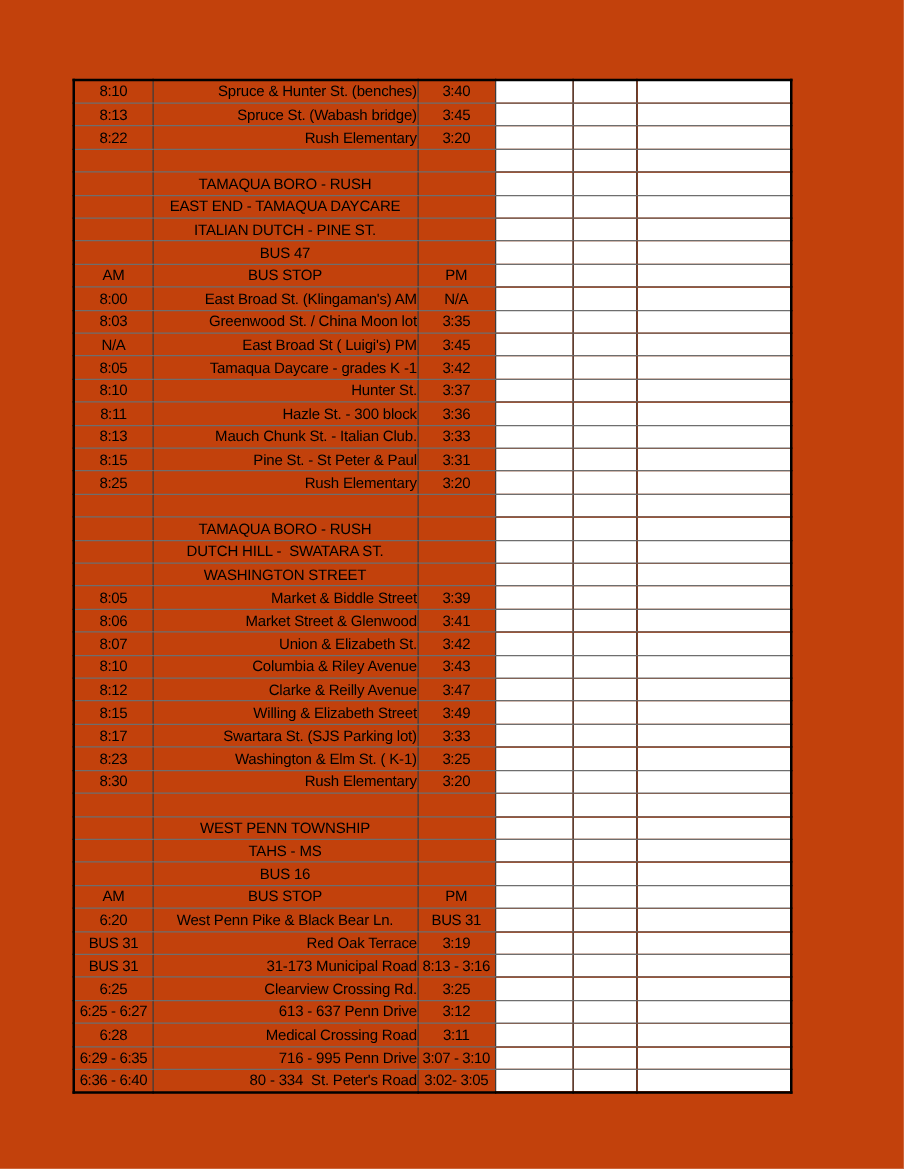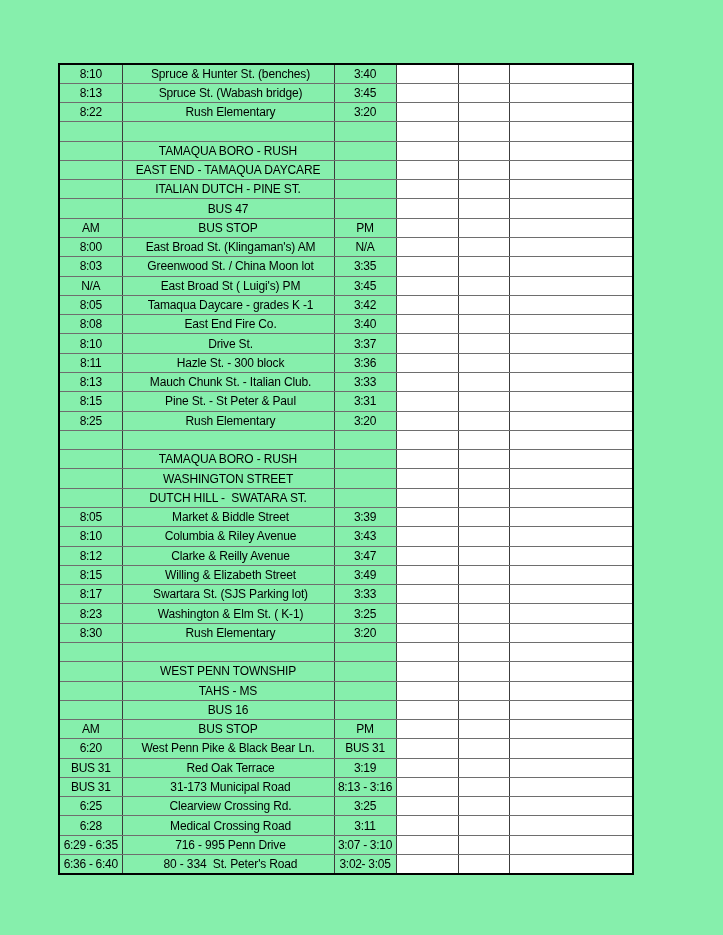--- a/index.html
+++ b/index.html
@@ -4,21 +4,21 @@
 <style>
   html, body { margin: 0; padding: 0; }
   body {
     width: 723px; height: 935px;
     background: #ffffff;
     font-family: "Liberation Sans", sans-serif;
   }
   .page {
     position: relative;
     width: 723px; height: 935px;
-    background: #86efac;
+    background: #c2410c;
     overflow: hidden;
   }
   table.schedule {
     position: absolute;
     left: 58px; top: 63px;
     width: 574px; height: 812px;
     border-collapse: collapse;
     table-layout: fixed;
     border: 2px solid #000000;
   }
@@ -34,21 +34,21 @@
     border-bottom: 1px solid #6e6e6e;
     border-left: 1px solid #3c3c3c;
     border-right: 1px solid #3c3c3c;
   }
   td.am, td.pm {
     text-align: center;
     white-space: nowrap;
     letter-spacing: -0.3px;
   }
   td.stop {
-    text-align: center;
+    text-align: right;
     padding-left: 5px;
     white-space: pre;
     letter-spacing: -0.15px;
   }
   tr.section td.stop,
   tr.header td.stop,
   tr.center-stop td.stop {
     text-align: center;
     padding-left: 0;
   }
@@ -166,30 +166,22 @@
         </tr>
         <tr class="sched-row data">
           <td class="am">8:05</td>
           <td class="stop">Tamaqua Daycare - grades K -1</td>
           <td class="pm">3:42</td>
           <td class="extra"></td>
           <td class="extra"></td>
           <td class="extra"></td>
         </tr>
         <tr class="sched-row data">
-          <td class="am">8:08</td>
-          <td class="stop">East End Fire Co.</td>
-          <td class="pm">3:40</td>
-          <td class="extra"></td>
-          <td class="extra"></td>
-          <td class="extra"></td>
-        </tr>
-        <tr class="sched-row data">
           <td class="am">8:10</td>
-          <td class="stop">Drive St.</td>
+          <td class="stop">Hunter St.</td>
           <td class="pm">3:37</td>
           <td class="extra"></td>
           <td class="extra"></td>
           <td class="extra"></td>
         </tr>
         <tr class="sched-row data">
           <td class="am">8:11</td>
           <td class="stop">Hazle St. - 300 block</td>
           <td class="pm">3:36</td>
           <td class="extra"></td>
@@ -231,38 +223,54 @@
         <tr class="sched-row section">
           <td class="am"></td>
           <td class="stop">TAMAQUA BORO - RUSH</td>
           <td class="pm"></td>
           <td class="extra"></td>
           <td class="extra"></td>
           <td class="extra"></td>
         </tr>
         <tr class="sched-row section">
           <td class="am"></td>
+          <td class="stop">DUTCH HILL -  SWATARA ST.</td>
+          <td class="pm"></td>
+          <td class="extra"></td>
+          <td class="extra"></td>
+          <td class="extra"></td>
+        </tr>
+        <tr class="sched-row section">
+          <td class="am"></td>
           <td class="stop">WASHINGTON STREET</td>
-          <td class="pm"></td>
-          <td class="extra"></td>
-          <td class="extra"></td>
-          <td class="extra"></td>
-        </tr>
-        <tr class="sched-row section">
-          <td class="am"></td>
-          <td class="stop">DUTCH HILL -  SWATARA ST.</td>
           <td class="pm"></td>
           <td class="extra"></td>
           <td class="extra"></td>
           <td class="extra"></td>
         </tr>
         <tr class="sched-row data">
           <td class="am">8:05</td>
           <td class="stop">Market &amp; Biddle Street</td>
           <td class="pm">3:39</td>
+          <td class="extra"></td>
+          <td class="extra"></td>
+          <td class="extra"></td>
+        </tr>
+        <tr class="sched-row data">
+          <td class="am">8:06</td>
+          <td class="stop">Market Street &amp; Glenwood</td>
+          <td class="pm">3:41</td>
+          <td class="extra"></td>
+          <td class="extra"></td>
+          <td class="extra"></td>
+        </tr>
+        <tr class="sched-row data">
+          <td class="am">8:07</td>
+          <td class="stop">Union &amp; Elizabeth St.</td>
+          <td class="pm">3:42</td>
           <td class="extra"></td>
           <td class="extra"></td>
           <td class="extra"></td>
         </tr>
         <tr class="sched-row data">
           <td class="am">8:10</td>
           <td class="stop">Columbia &amp; Riley Avenue</td>
           <td class="pm">3:43</td>
           <td class="extra"></td>
           <td class="extra"></td>
@@ -369,20 +377,28 @@
           <td class="stop">31-173 Municipal Road</td>
           <td class="pm">8:13 - 3:16</td>
           <td class="extra"></td>
           <td class="extra"></td>
           <td class="extra"></td>
         </tr>
         <tr class="sched-row data">
           <td class="am">6:25</td>
           <td class="stop">Clearview Crossing Rd.</td>
           <td class="pm">3:25</td>
+          <td class="extra"></td>
+          <td class="extra"></td>
+          <td class="extra"></td>
+        </tr>
+        <tr class="sched-row data">
+          <td class="am">6:25 - 6:27</td>
+          <td class="stop">613 - 637 Penn Drive</td>
+          <td class="pm">3:12</td>
           <td class="extra"></td>
           <td class="extra"></td>
           <td class="extra"></td>
         </tr>
         <tr class="sched-row data">
           <td class="am">6:28</td>
           <td class="stop">Medical Crossing Road</td>
           <td class="pm">3:11</td>
           <td class="extra"></td>
           <td class="extra"></td>

